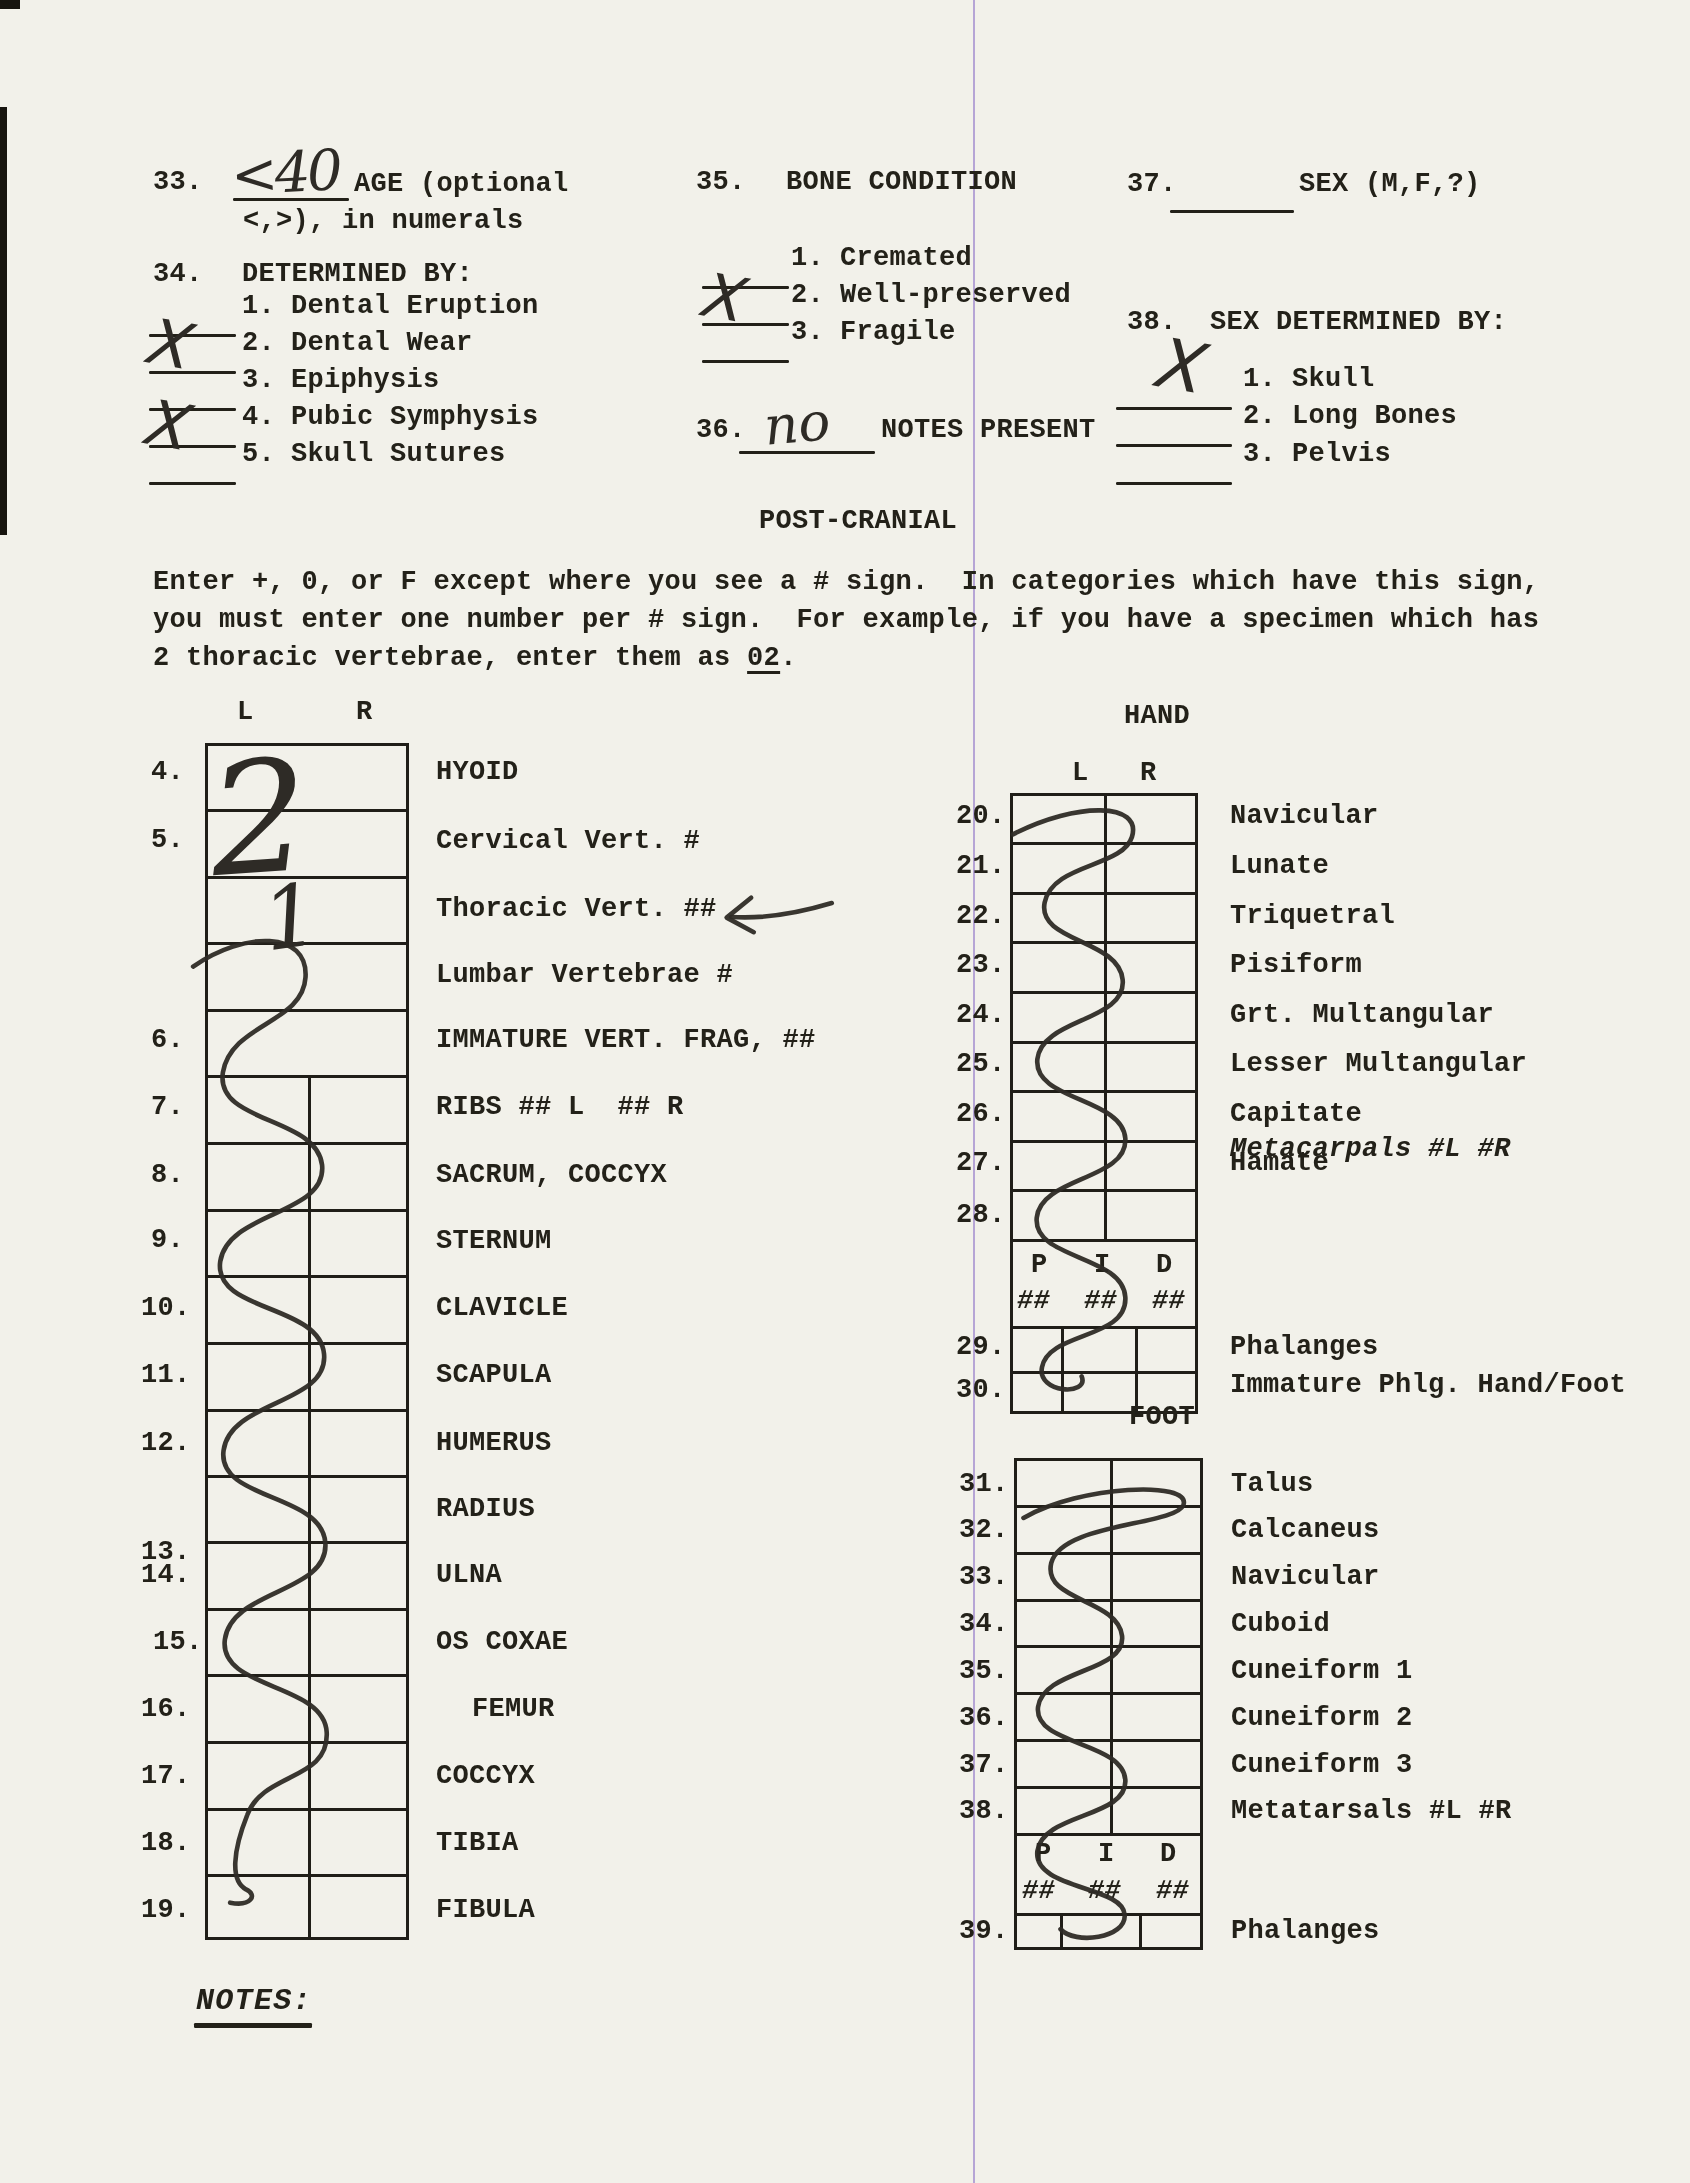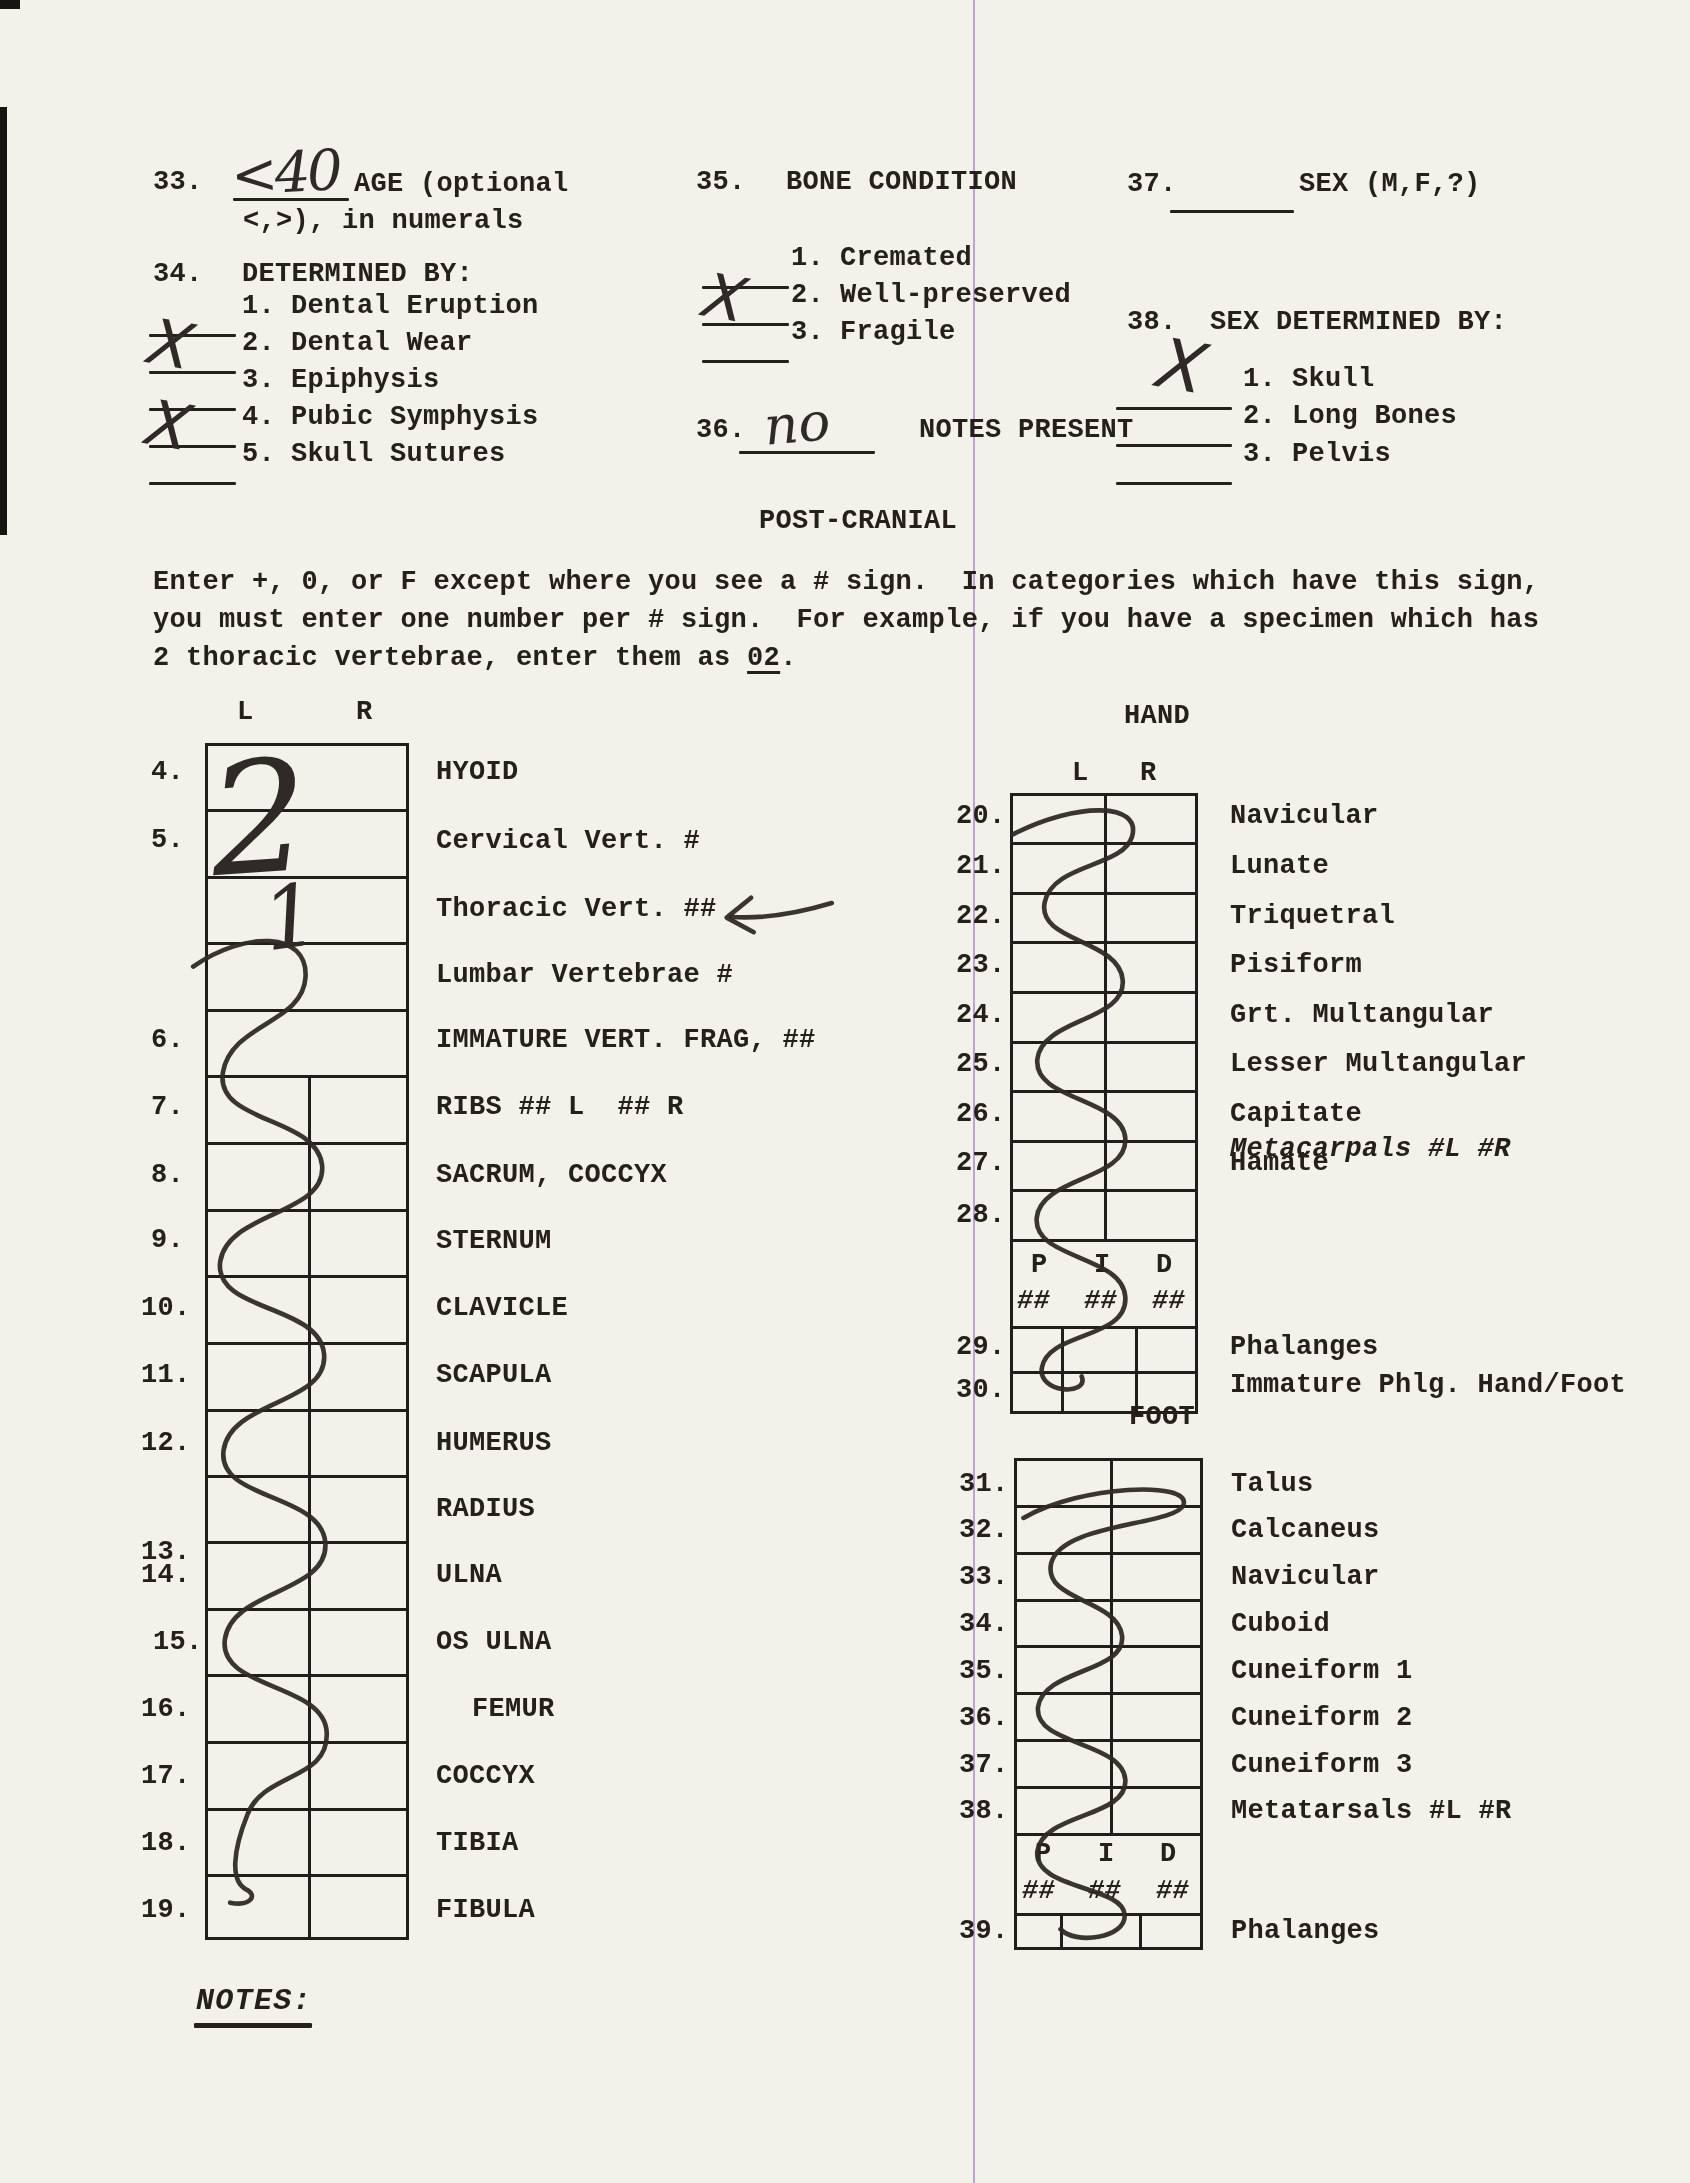--- a/index.html
+++ b/index.html
@@ -79,21 +79,21 @@
   <span class="xmark" style="left:704px;top:267px;font-size:61px;">X</span>
 
   <span class="t" style="left:791px;top:317px;">3.</span>
   <span class="t" style="left:840px;top:317px;">Fragile</span>
   <div class="blank" style="left:702px;top:360px;width:87px;"></div>
   <span class="xmark" style="left:717px;top:344px;font-size:46px;"></span>
 
   <span class="t" style="left:696px;top:415px;">36.</span>
   <div class="blank" style="left:739px;top:451px;width:136px;"></div>
   <span class="hw" style="left:764px;top:397px;font-size:53px;transform:rotate(-5deg);">no</span>
-  <span class="t" style="left:881px;top:415px;margin-left:38px;">NOTES PRESENT</span>
+  <span class="t" style="left:881px;top:415px;">NOTES PRESENT</span>
 
   <span class="t" style="left:1127px;top:169px;">37.</span>
   <div class="blank" style="left:1170px;top:210px;width:124px;"></div>
   <span class="t" style="left:1299px;top:169px;">SEX (M,F,?)</span>
 
   <span class="t" style="left:1127px;top:307px;">38.</span>
   <span class="t" style="left:1210px;top:307px;">SEX DETERMINED BY:</span>
 
   <span class="t" style="left:1243px;top:364px;">1.</span>
   <span class="t" style="left:1292px;top:364px;">Skull</span>
@@ -162,21 +162,21 @@
   <span class="t" style="left:436px;top:960px;">Lumbar Vertebrae #</span>
   <span class="t" style="left:436px;top:1025px;">IMMATURE VERT. FRAG, ##</span>
   <span class="t" style="left:436px;top:1092px;">RIBS ## L  ## R</span>
   <span class="t" style="left:436px;top:1160px;">SACRUM, COCCYX</span>
   <span class="t" style="left:436px;top:1226px;">STERNUM</span>
   <span class="t" style="left:436px;top:1293px;">CLAVICLE</span>
   <span class="t" style="left:436px;top:1360px;">SCAPULA</span>
   <span class="t" style="left:436px;top:1428px;">HUMERUS</span>
   <span class="t" style="left:436px;top:1494px;">RADIUS</span>
   <span class="t" style="left:436px;top:1560px;">ULNA</span>
-  <span class="t" style="left:436px;top:1627px;">OS ULNA</span>
+  <span class="t" style="left:436px;top:1627px;">OS COXAE</span>
   <span class="t" style="left:436px;top:1694px;margin-left:36px;">FEMUR</span>
   <span class="t" style="left:436px;top:1761px;">COCCYX</span>
   <span class="t" style="left:436px;top:1828px;">TIBIA</span>
   <span class="t" style="left:436px;top:1895px;">FIBULA</span>
 
   <span class="hw" style="left:210px;top:741px;font-size:155px;transform:rotate(-4deg);">2</span>
   <span class="hw" style="left:263px;top:874px;font-size:86px;transform:rotate(-8deg);">1</span>
 
   <span class="t" style="left:1124px;top:701px;">HAND</span>
   <span class="t" style="left:1072px;top:758px;">L</span>

